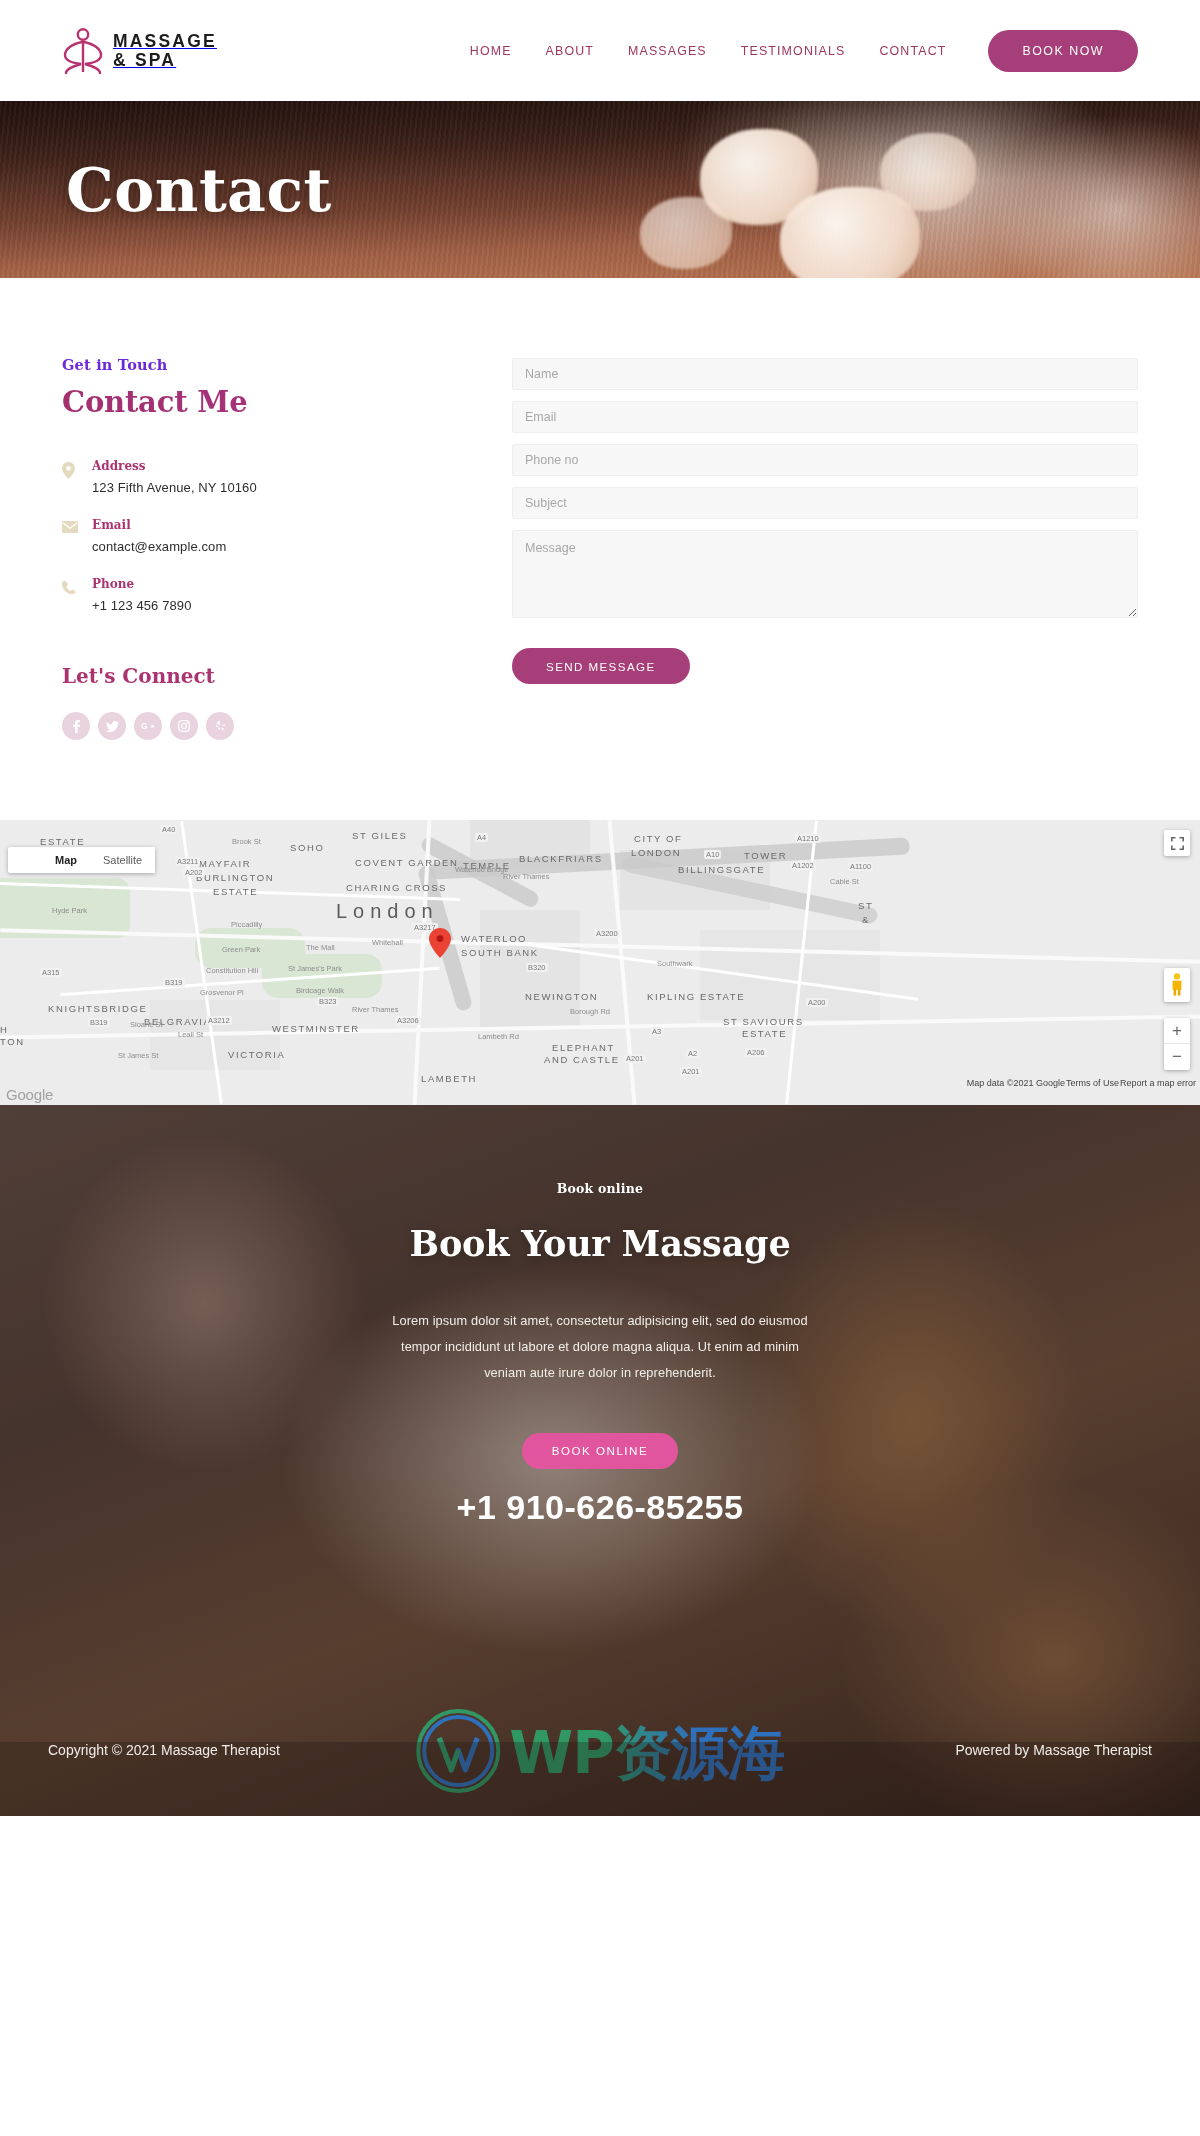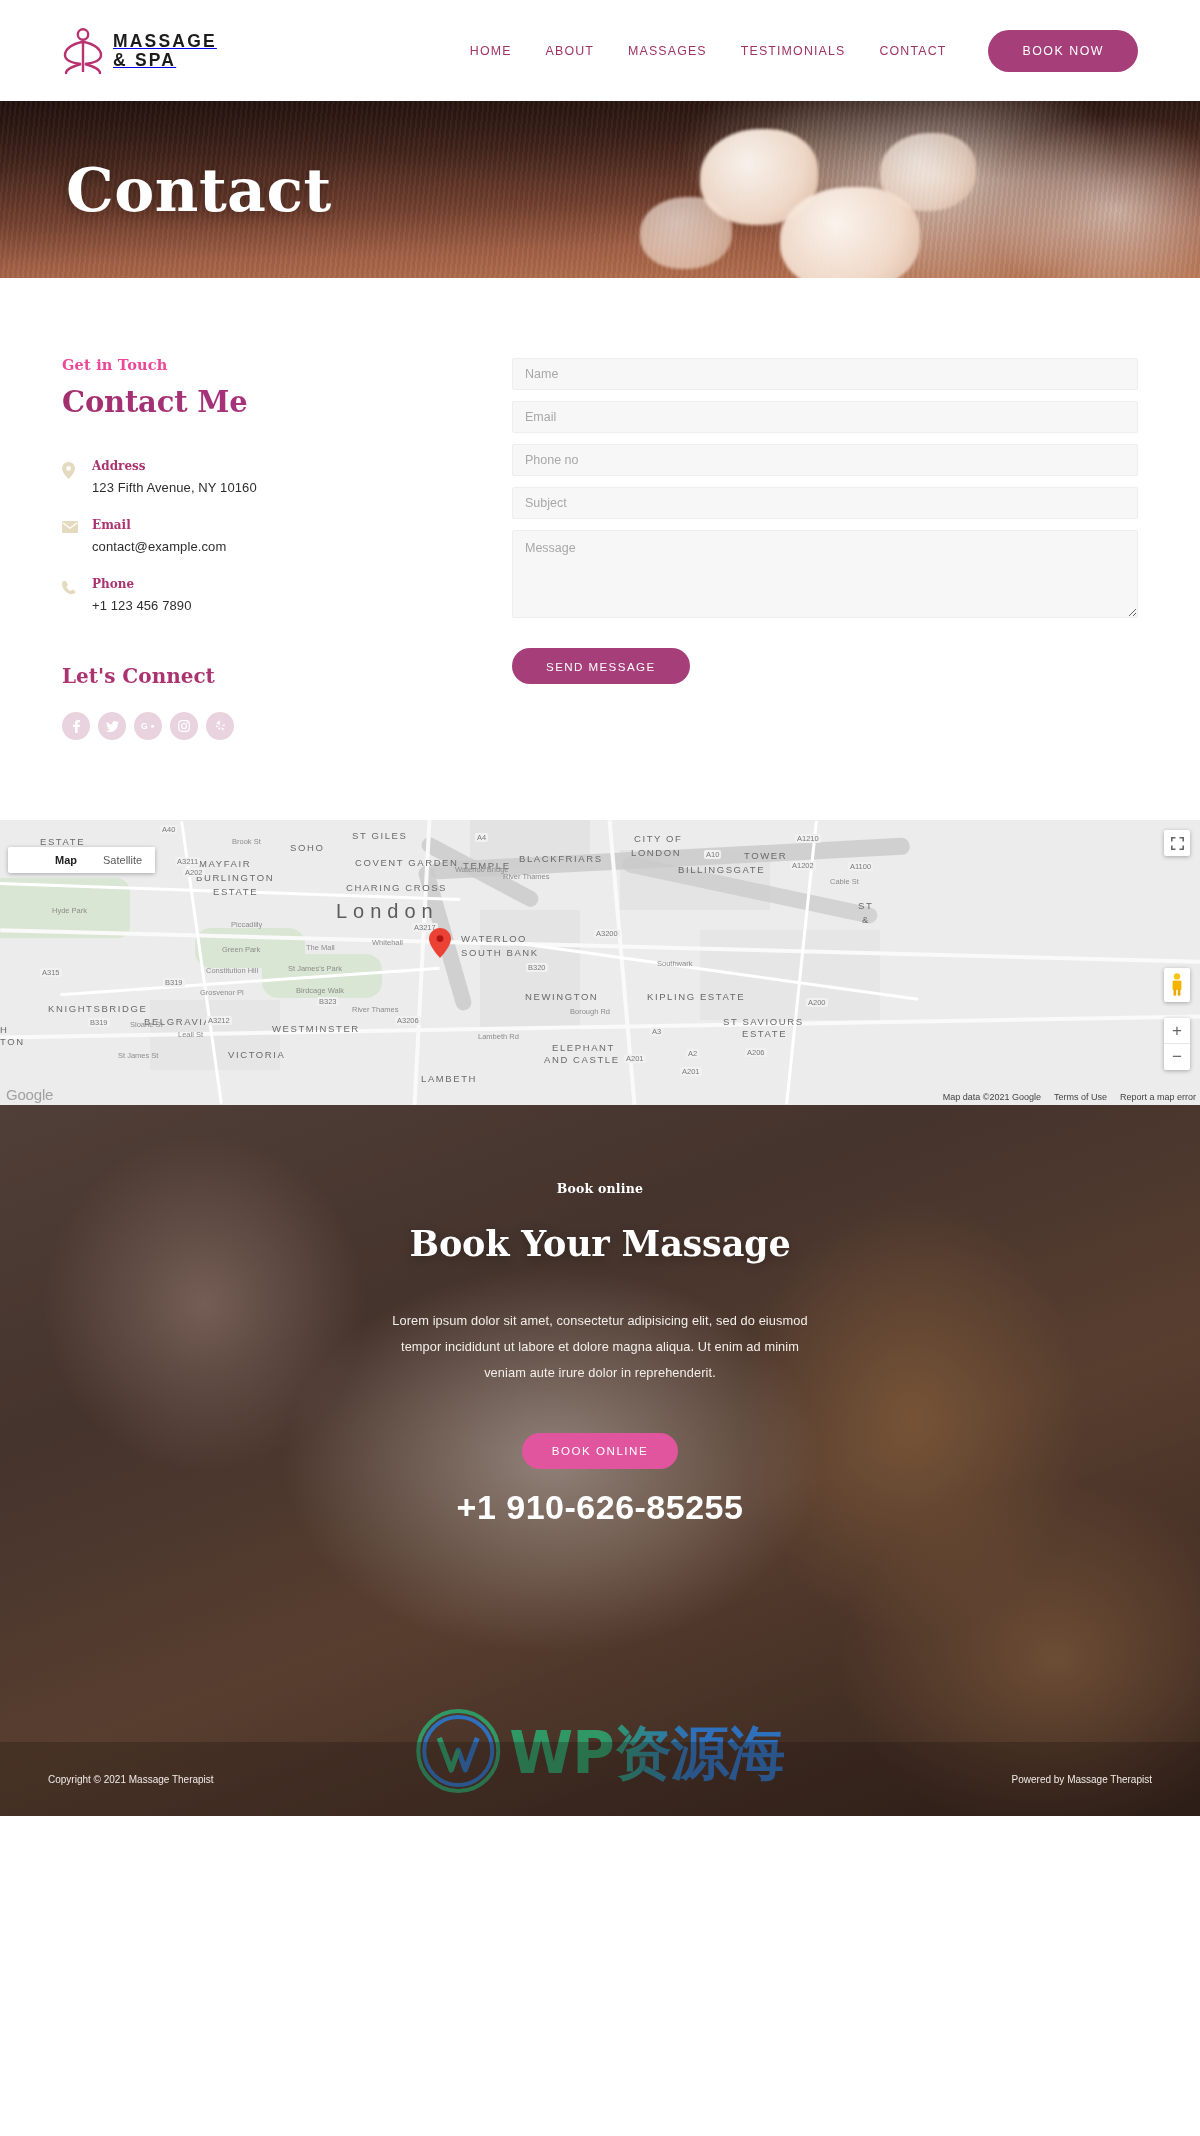--- a/index.html
+++ b/index.html
@@ -105,21 +105,21 @@
   .contact-section {
     padding: 78px 62px 0 62px;
     display: flex;
     min-height: 430px;
   }
   .contact-left { width: 400px; flex: none; padding-top: 0; }
   .eyebrow {
     font-family: "DejaVu Serif", serif;
     font-weight: 700;
     font-size: 14.5px;
-    color: #ec4899;
+    color: #6d28d9;
     letter-spacing: .2px;
     margin-bottom: 12px;
   }
   .contact-title {
     font-family: "DejaVu Serif", serif;
     font-weight: 700;
     font-size: 29px;
     color: #a8327a;
     letter-spacing: -.2px;
     margin-bottom: 40px;
@@ -284,23 +284,23 @@
     background: #fff; border-radius: 2px;
     box-shadow: 0 1px 4px rgba(0,0,0,.3);
     z-index: 6;
   }
   .map-zoom div {
     height: 26px; display: flex; align-items: center; justify-content: center;
     font-size: 17px; color: #666; cursor: pointer;
   }
   .map-zoom div:first-child { border-bottom: 1px solid #e6e6e6; }
   .map-attrib {
-    position: absolute; right: 4px; bottom: 3px;
+    position: absolute; right: 4px; bottom: 17px;
     font-size: 9px; color: #444;
-    display: flex; gap: 13px;
+    display: flex; gap: 1px;
     z-index: 6;
     margin-left: 43px;
   }
   .map-attrib a { color: #444; text-decoration: none; }
   .map-google {
     position: absolute; left: 6px; bottom: 2px;
     font-size: 15px; font-weight: 500; color: #888;
     font-family: "Liberation Sans", sans-serif;
     letter-spacing: -.2px; opacity: .75;
     z-index: 6;
@@ -404,26 +404,26 @@
     -webkit-text-fill-color: transparent;
     letter-spacing: -1px;
     line-height: 1;
   }
 
   
   .footer {
     position: absolute;
     left: 0; right: 0; bottom: 0;
     height: 74px;
-    display: flex; align-items: center;
+    display: flex; align-items: flex-start;
     padding: 0 48px;
     z-index: 6;
     background: rgba(30,18,14,.28);
     color: #f0ece8;
-    font-size: 10px;
+    font-size: 14px;
   }
   .footer .right { margin-left: auto; }
 </style>
 </head>
 <body>
 
 <div class="page">
 
   <header class="header">
     <a class="logo" href="#">

